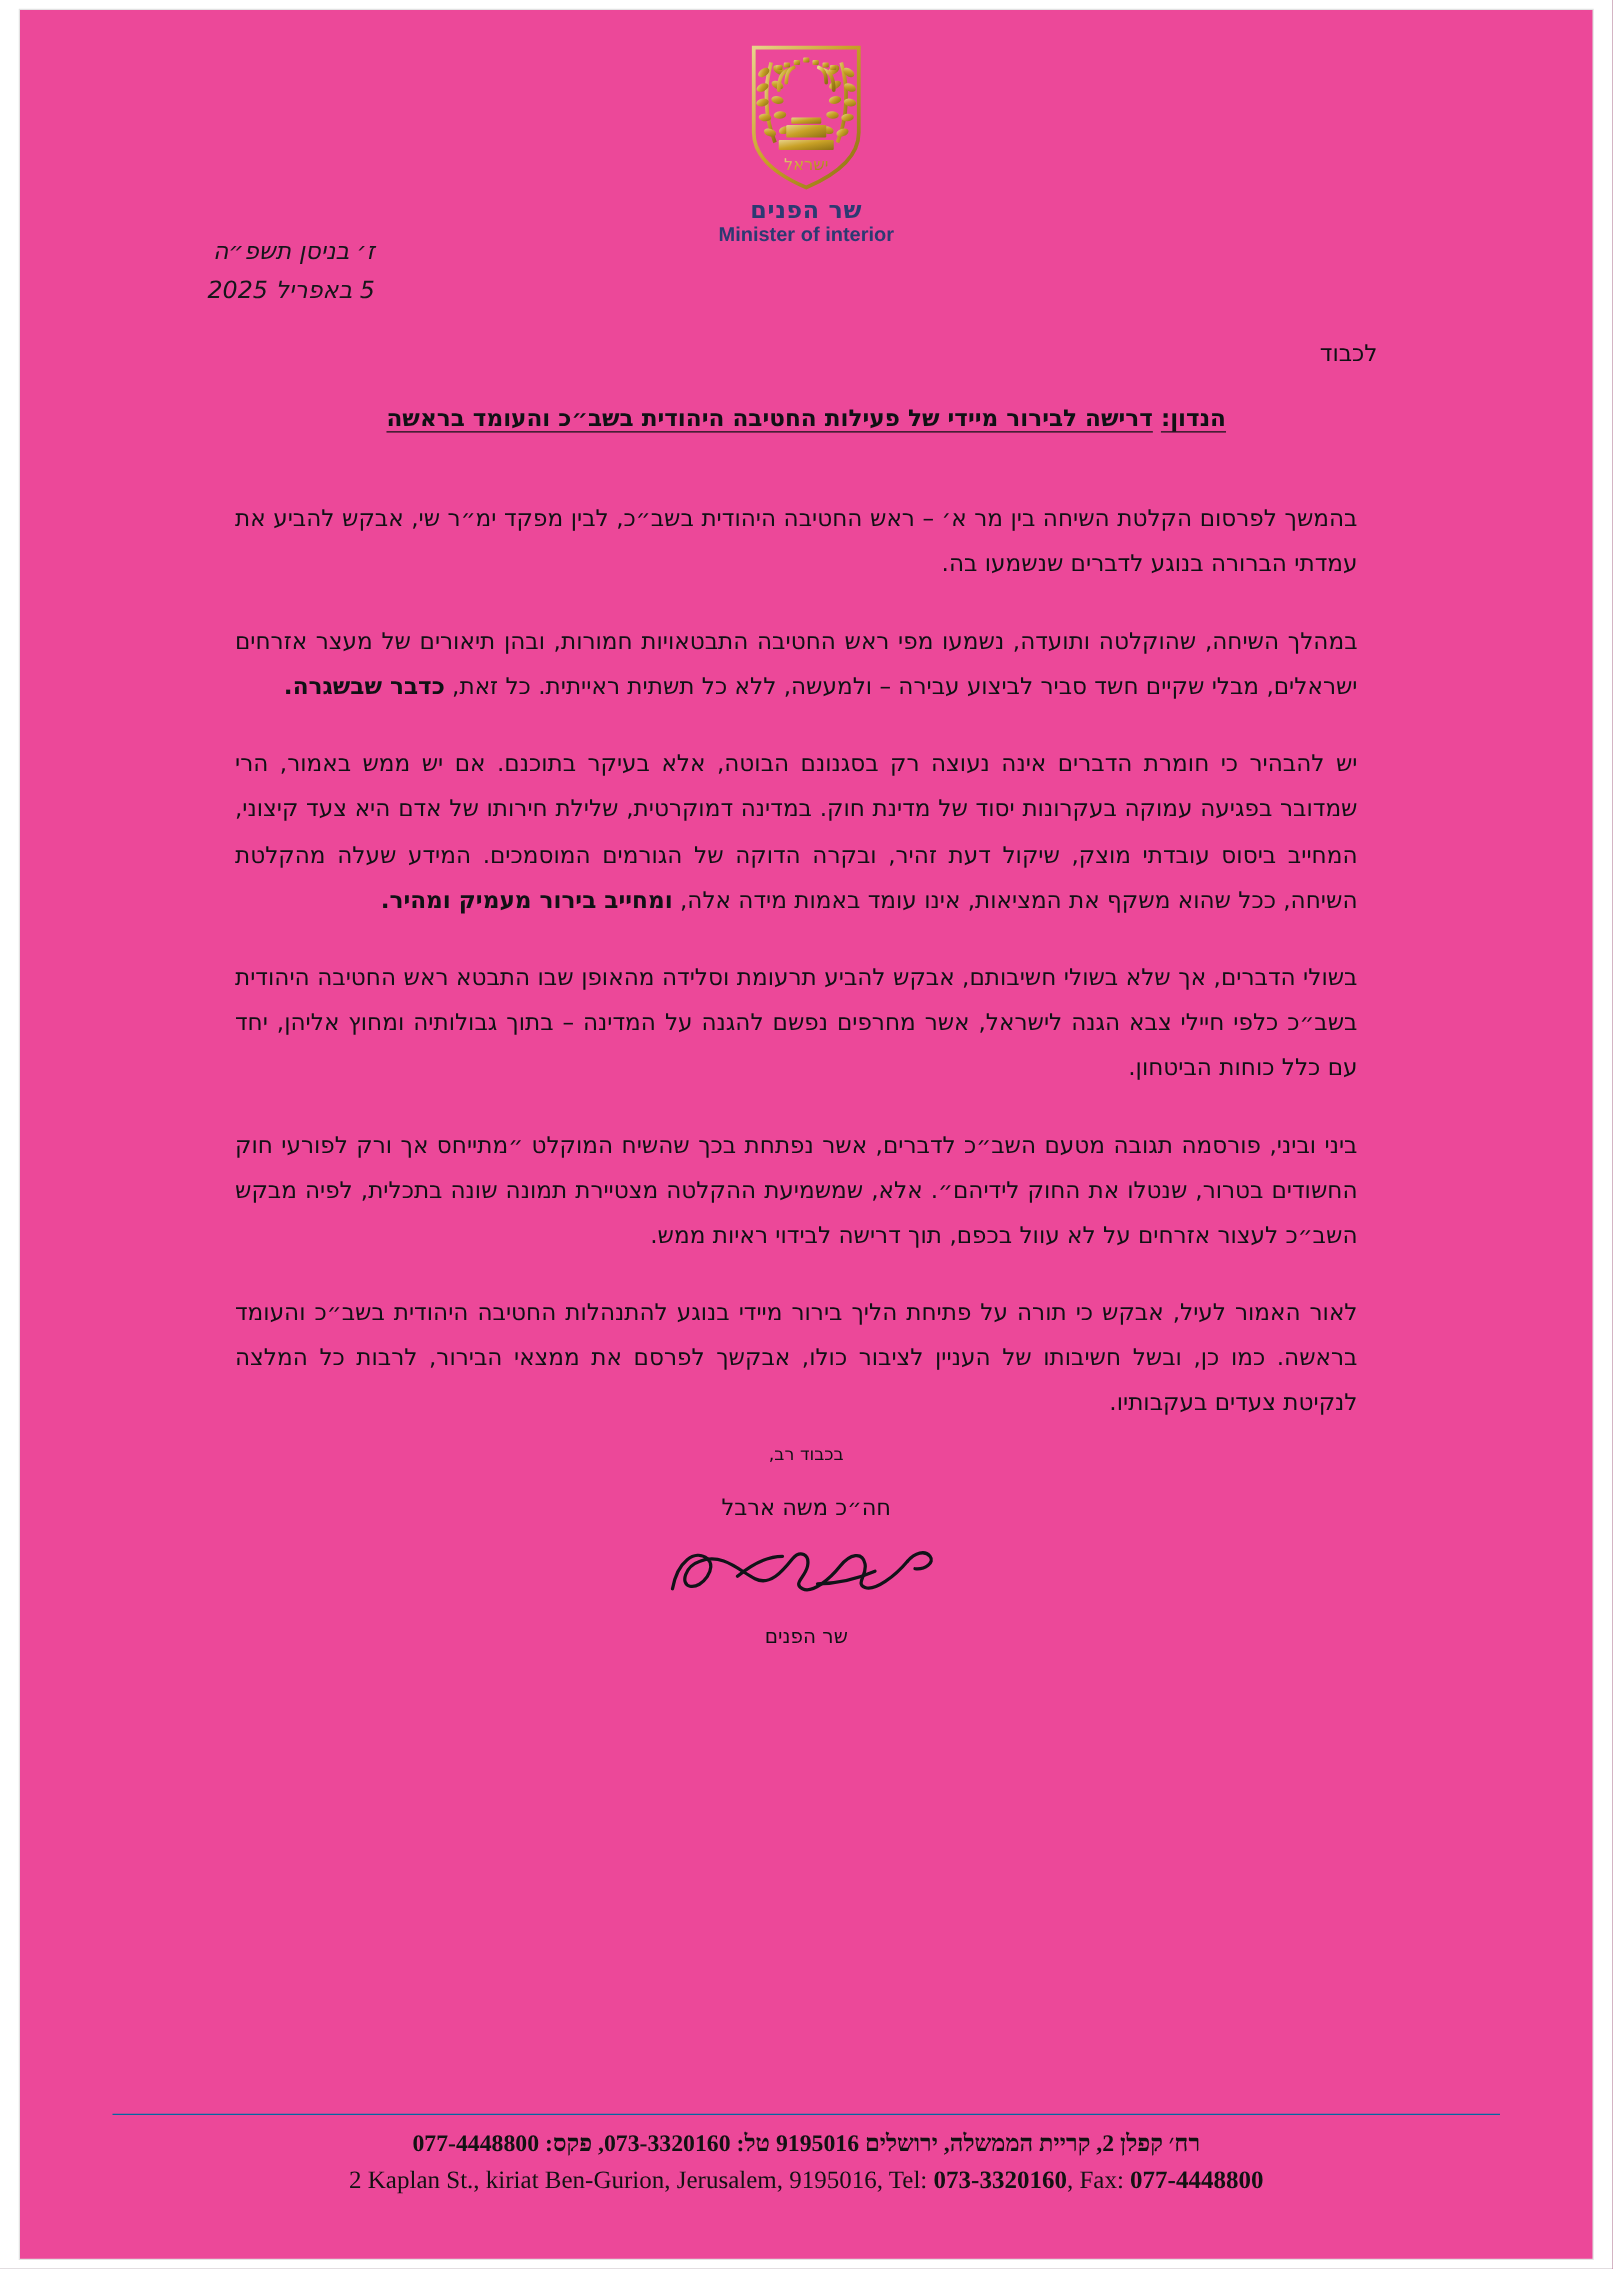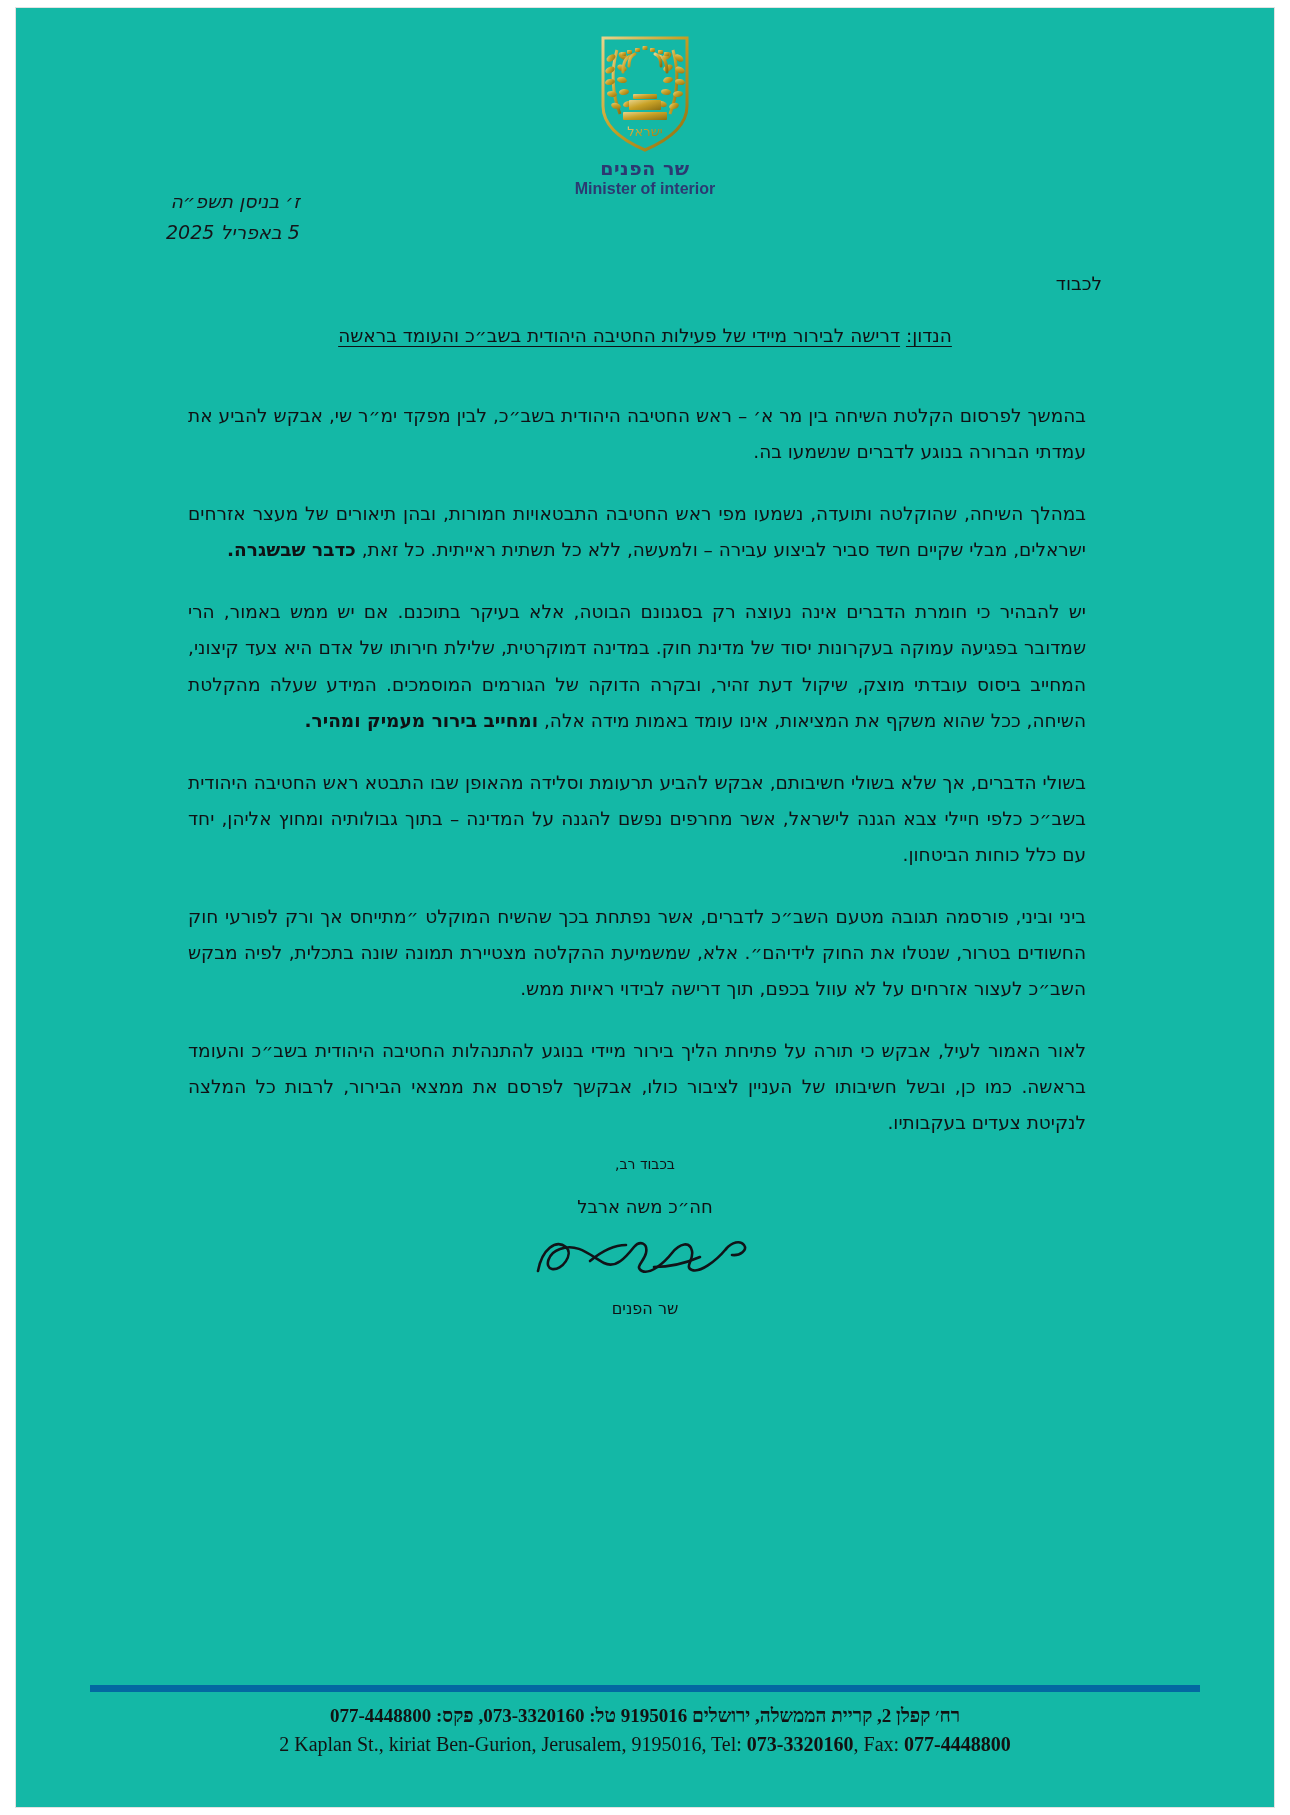--- a/index.html
+++ b/index.html
@@ -13,21 +13,21 @@
     width: 1290px;
     height: 1815px;
     margin: 0 auto;
     background: #ffffff;
     overflow: hidden;
   }
   
   .sheet {
     position: absolute;
     left: 16px; top: 8px; right: 16px; bottom: 8px;
-    background: #14b8a6;
+    background: #ec4899;
     box-shadow: 0 0 0 1px #e2e2e2;
   }
 
   
   .header {
     position: absolute;
     left: 0; right: 0; top: 24px;
     display: flex;
     flex-direction: column;
     align-items: center;
@@ -80,21 +80,21 @@
     font-size: 18.5px;
     margin: 0 0 16px 0;
   }
   .addressee {
     font-size: 18.5px;
     font-weight: 700;
     margin: 0 0 42px 0;
   }
   .subject {
     font-size: 18.5px;
-    font-weight: 400;
+    font-weight: 700;
     margin: 14px 0 44px 0;
     text-align: center;
   }
   .subject .u { text-decoration: underline; text-underline-offset: 4px; }
   .para {
     margin: 0 16px 26px 0;
     text-align: justify;
     text-justify: inter-word;
     font-size: 18.5px;
     line-height: 1.95;
@@ -113,21 +113,21 @@
   .sig-closing { font-size: 14px; margin-bottom: 24px; }
   .sig-name { font-size: 18px; margin-bottom: 2px; }
   .sig-mark { height: 78px; display:flex; align-items:center; justify-content:center; }
   .sig-title { font-size: 16px; margin-top: 2px; }
 
   
   .footer {
     position: absolute;
     left: 74px; right: 74px;
     bottom: 48px;
-    border-top: 7px solid #0369a1;
+    border-top: 1px solid #0369a1;
     padding-top: 10px;
     text-align: center;
   }
   .footer-he {
     direction: rtl;
     font-size: 19px;
     font-weight: 700;
     color: #121212;
     font-family: "Liberation Serif", "DejaVu Serif", serif;
     line-height: 1.5;

